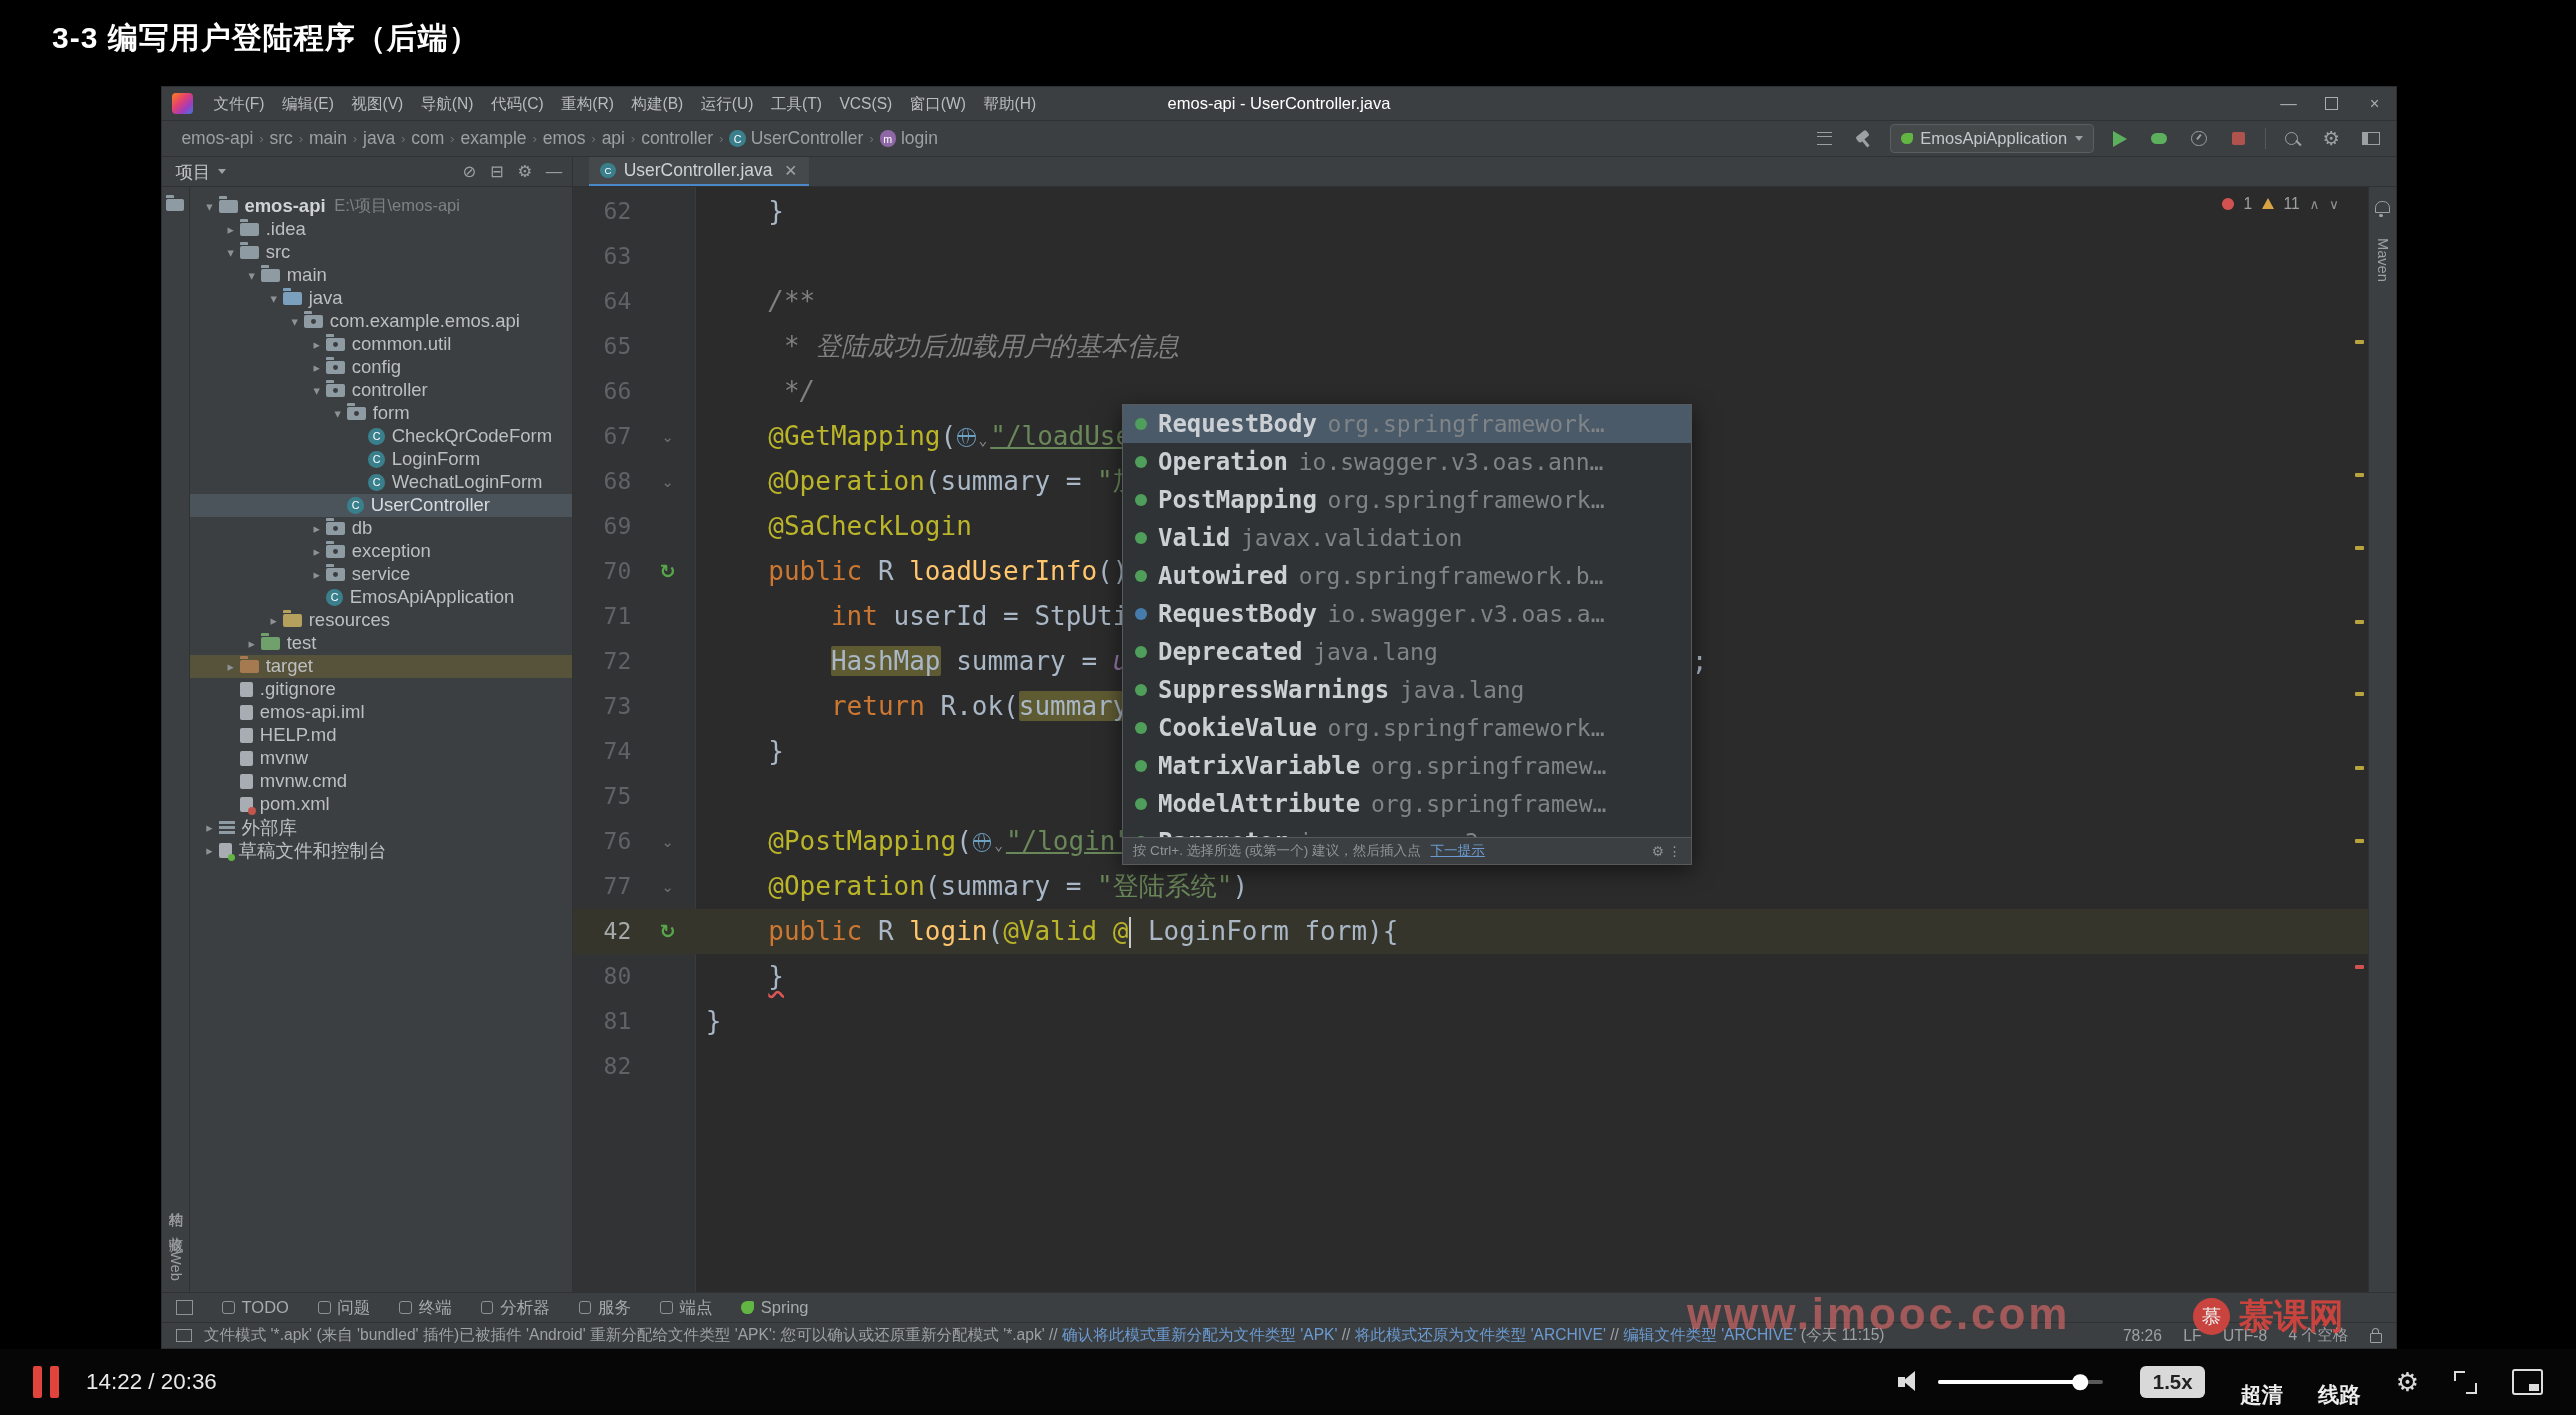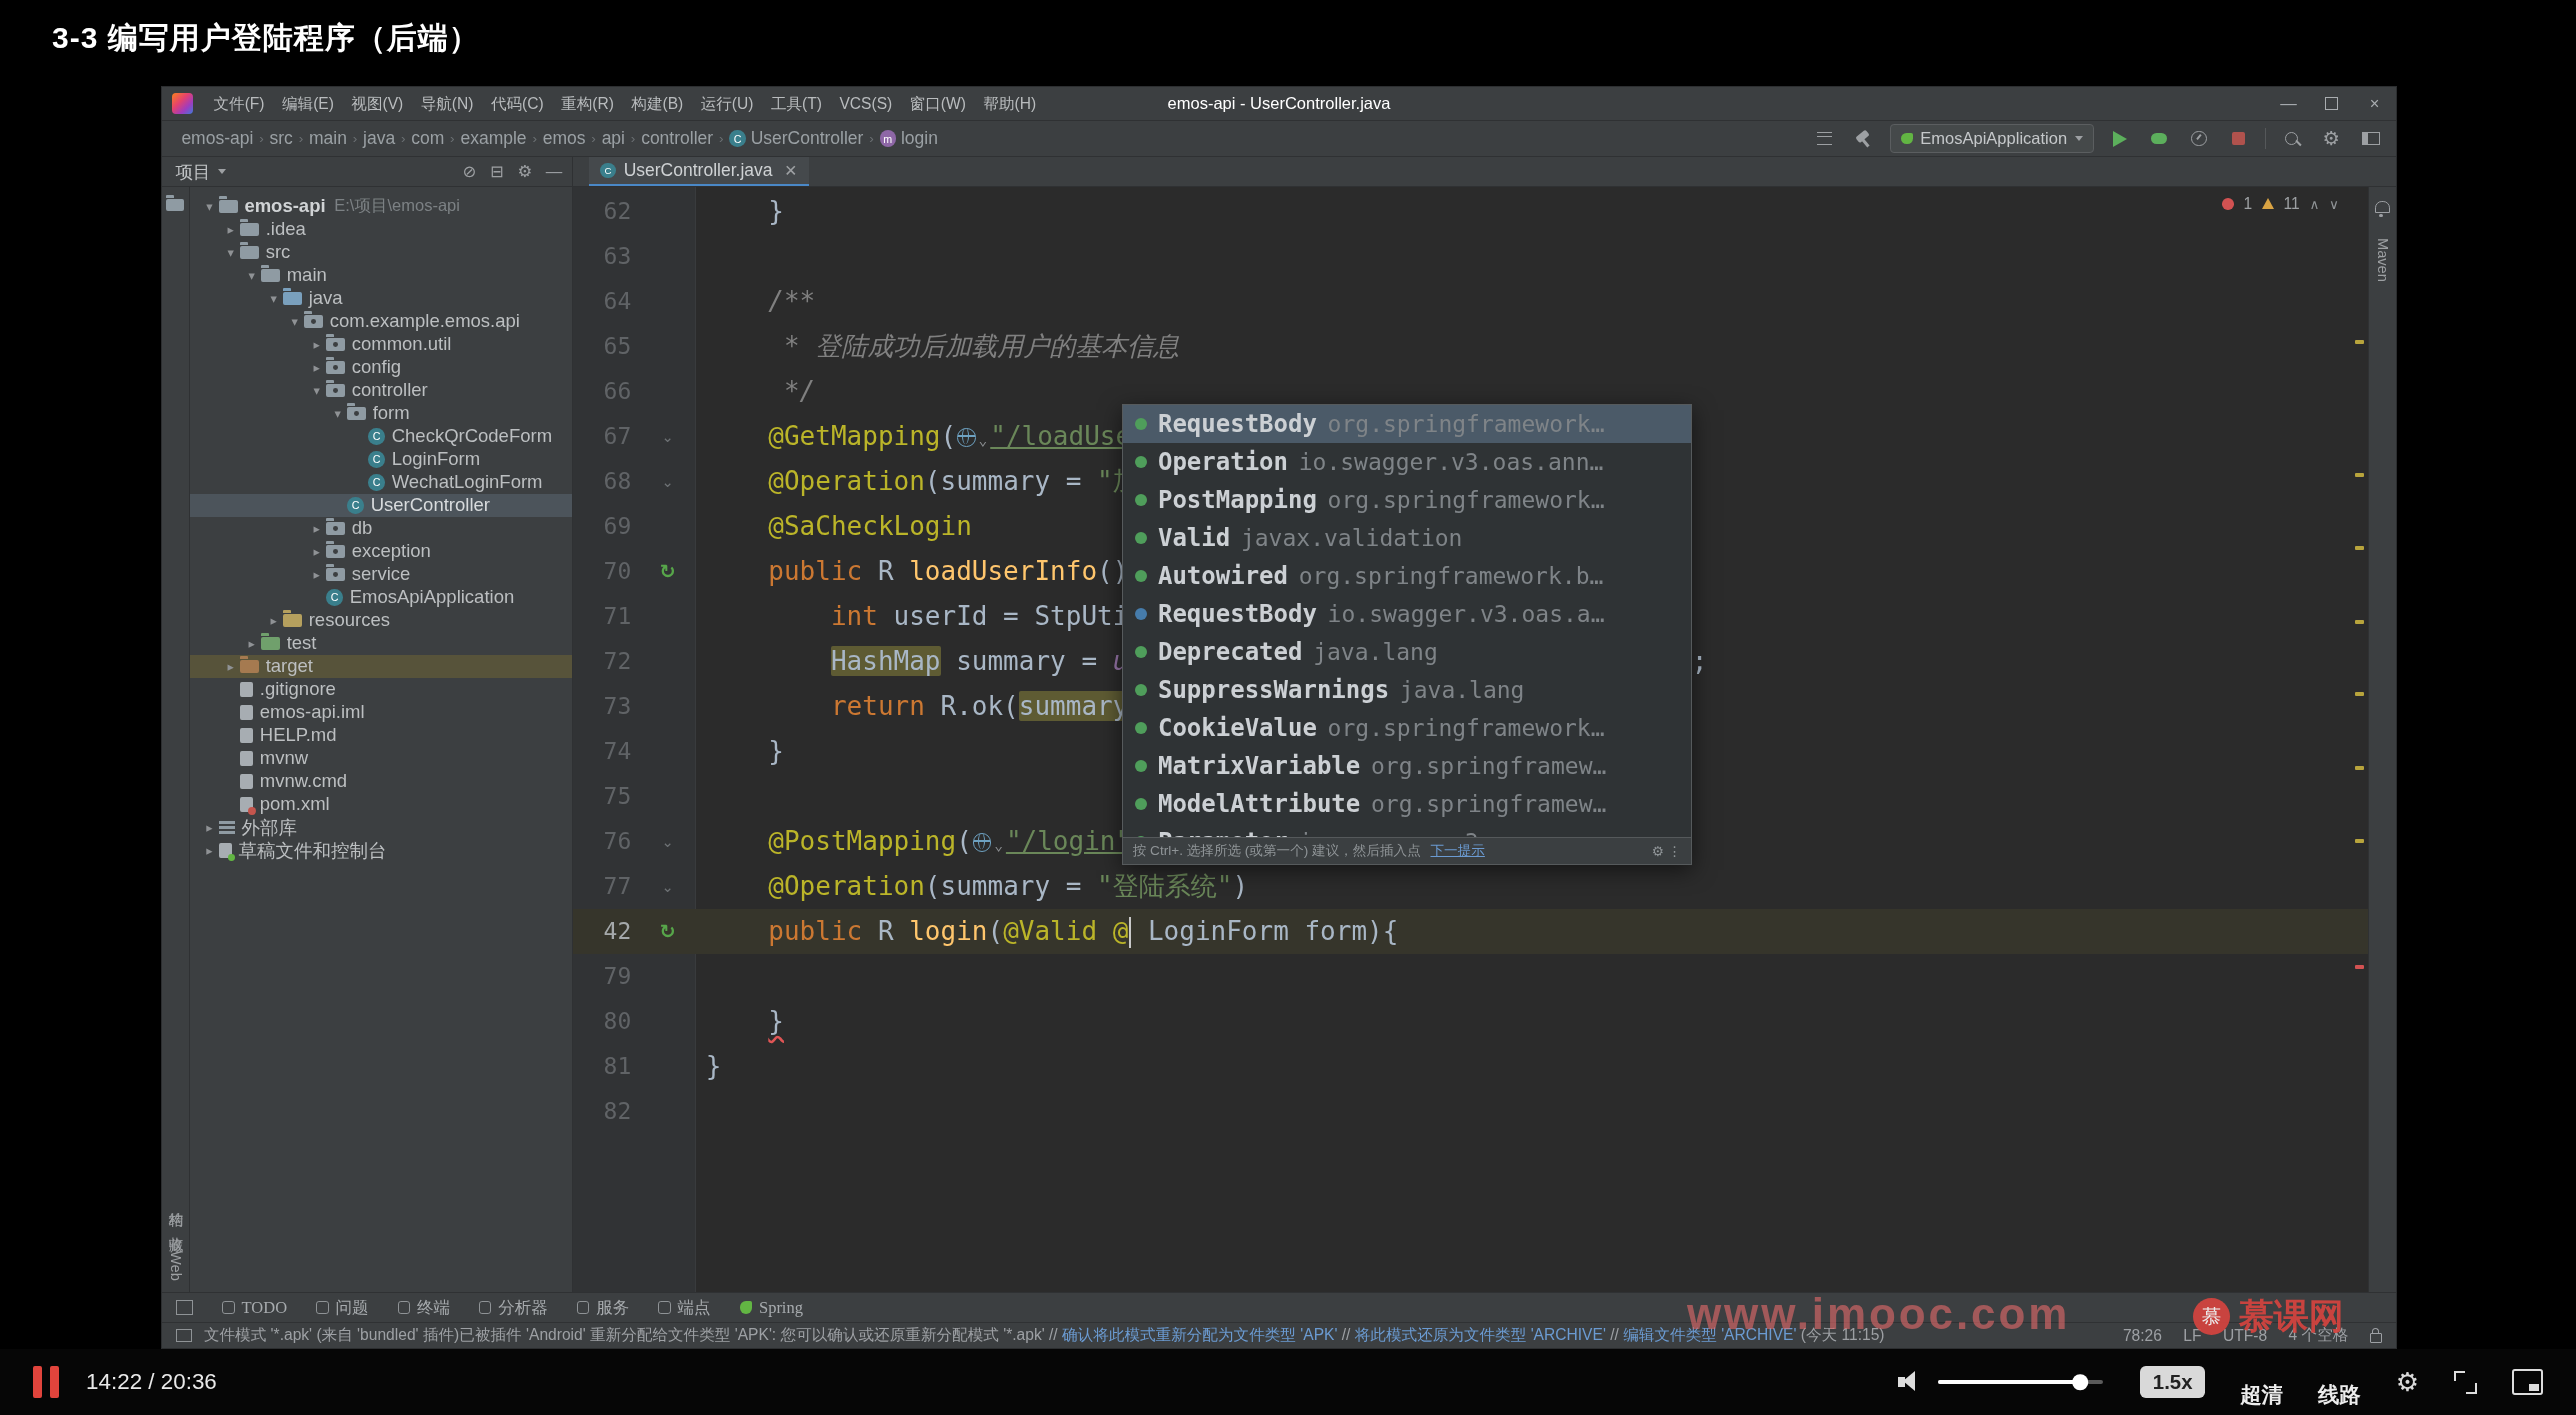--- a/index.html
+++ b/index.html
@@ -591,25 +591,20 @@
               <div class="lcode"><span>    </span><span class="tA">@Operation</span><span>(</span><span>summary = </span><span class="tS">"登陆系统"</span><span>)</span></div>
             </div>
             <div class="crow cur">
               <div class="lnum">42</div>
               <div class="lgut">
                 <span class="smark">↻</span>
               </div>
               <div class="lcode"><span>    </span><span class="tK">public </span><span>R </span><span class="tM">login</span><span>(</span><span class="tA">@Valid </span><span class="tA">@</span><span class="tcaret"></span><span> LoginForm form){</span></div>
             </div>
             <div class="crow">
-              <div class="lnum">79</div>
-              <div class="lgut"></div>
-              <div class="lcode"></div>
-            </div>
-            <div class="crow">
               <div class="lnum">80</div>
               <div class="lgut"></div>
               <div class="lcode"><span>    </span><span class="tERR">}</span></div>
             </div>
             <div class="crow">
               <div class="lnum">81</div>
               <div class="lgut"></div>
               <div class="lcode"><span>}</span></div>
             </div>
             <div class="crow">
@@ -713,21 +708,21 @@
       <div class="stripe stripe-r">
         <span class="bell"></span>
         <div class="vlabels" id="rstripe">
             <span class="vlabel">Maven</span>
           </div>
       </div>
     </div>
 
     <div class="tools">
       <span class="tools-switch"></span>
-      <span id="btools" style="display:flex;gap:29px;font-family:Liberation Serif, serif;">
+      <span id="btools" style="display:flex;gap:29px;">
           <span class="tool">
             <span class="tic"></span>
             <span>TODO</span>
           </span>
           <span class="tool">
             <span class="tic"></span>
             <span>问题</span>
           </span>
           <span class="tool">
             <span class="tic"></span>

